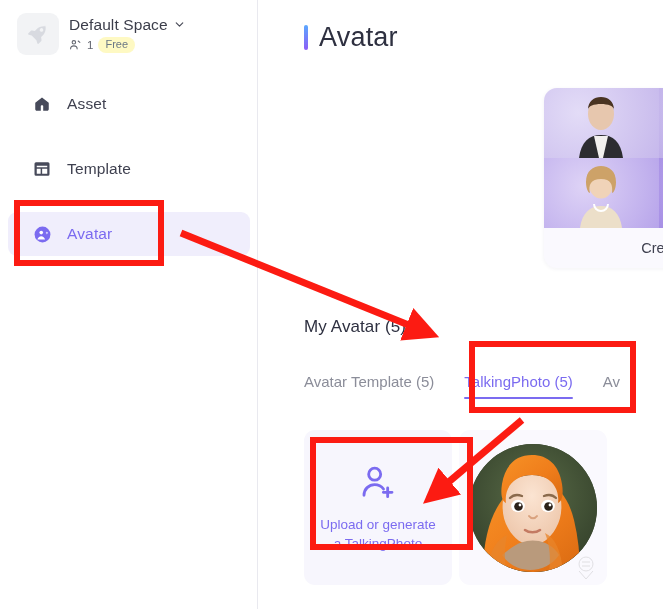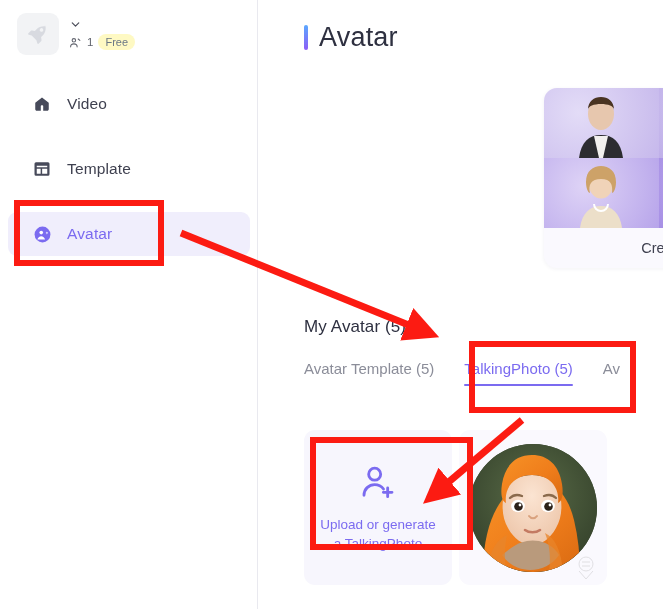--- a/index.html
+++ b/index.html
@@ -167,21 +167,21 @@
     position: absolute;
     left: 45px;
     top: 317px;
     font-size: 17px;
     color: #2e3040;
     letter-spacing: .1px;
   }
   #tabs {
     position: absolute;
     left: 45px;
-    top: 360px;
+    top: 373px;
     display: flex;
     align-items: center;
     gap: 30px;
     white-space: nowrap;
   }
   .tab {
     position: relative;
     font-size: 15px;
     color: #8b8d99;
     padding-bottom: 9px;
@@ -261,20 +261,21 @@
   <div id="sidebar">
 
     <div id="space-header">
       <div class="space-logo">
         <svg width="24" height="24" viewBox="0 0 24 24" fill="#d8dae0">
           <path d="M19.6 4.4c-3.6-.5-7 .8-9.3 3.1l-1.4 1.4-2.9-.4c-.5-.1-1 .1-1.3.4L2.4 11.2c-.5.5-.3 1.3.4 1.5l2.9.9 4.7 4.7.9 2.9c.2.7 1 .9 1.5.4l2.3-2.3c.3-.3.5-.8.4-1.3l-.4-2.9 1.4-1.4c2.3-2.3 3.6-5.7 3.1-9.3-.1-.5-.5-.9-1-1zM14.5 9.5a1.8 1.8 0 1 1 2.5-2.5 1.8 1.8 0 0 1-2.5 2.5z"></path>
         </svg>
       </div>
       <div class="space-meta">
         <div class="space-name-row">
+          <span class="space-name">Default Space</span>
           <svg width="13" height="13" viewBox="0 0 24 24" fill="none" stroke="#4a4c59" stroke-width="2.2" stroke-linecap="round" stroke-linejoin="round">
               <path d="M6 9l6 6 6-6"></path>
             </svg>
         </div>
         <div class="space-sub-row">
           <svg width="13" height="13" viewBox="0 0 24 24" fill="none" stroke="#62656f" stroke-width="2" stroke-linecap="round" stroke-linejoin="round">
             <circle cx="9" cy="8" r="3.2"></circle>
               <path d="M3 20c0-3.3 2.7-5.5 6-5.5s6 2.2 6 5.5"></path>
               <path d="M17 5.5l3 2.5"></path>
           </svg>
@@ -285,21 +286,21 @@
     </div>
 
     <div id="nav">
 
       <div class="nav-item">
         <span class="nav-ico">
           <svg width="18" height="18" viewBox="0 0 24 24" fill="#474a5a">
               <path d="M12 3.2 3.4 10c-.3.2-.4.5-.4.8V19c0 1.1.9 2 2 2h14c1.1 0 2-.9 2-2v-8.2c0-.3-.1-.6-.4-.8L12 3.2zm-1.6 11.3c0-.6.5-1 1-1h1.2c.6 0 1 .4 1 1V21h-3.2v-6.5z"></path>
             </svg>
         </span>
-        <span class="nav-label">Video</span>
+        <span class="nav-label">Asset</span>
       </div>
       <div class="nav-spacer"></div>
 
       <div class="nav-item">
         <span class="nav-ico">
           <svg width="18" height="18" viewBox="0 0 24 24" fill="#474a5a">
               <path d="M4 3h16a2 2 0 0 1 2 2v14a2 2 0 0 1-2 2H4a2 2 0 0 1-2-2V5a2 2 0 0 1 2-2zm1 4.6v2.2h14V7.6H5zm0 4.2v6.4h5.2v-6.4H5zm7.2 0v6.4H19v-6.4h-6.8z"></path>
             </svg>
         </span>
         <span class="nav-label">Template</span>

